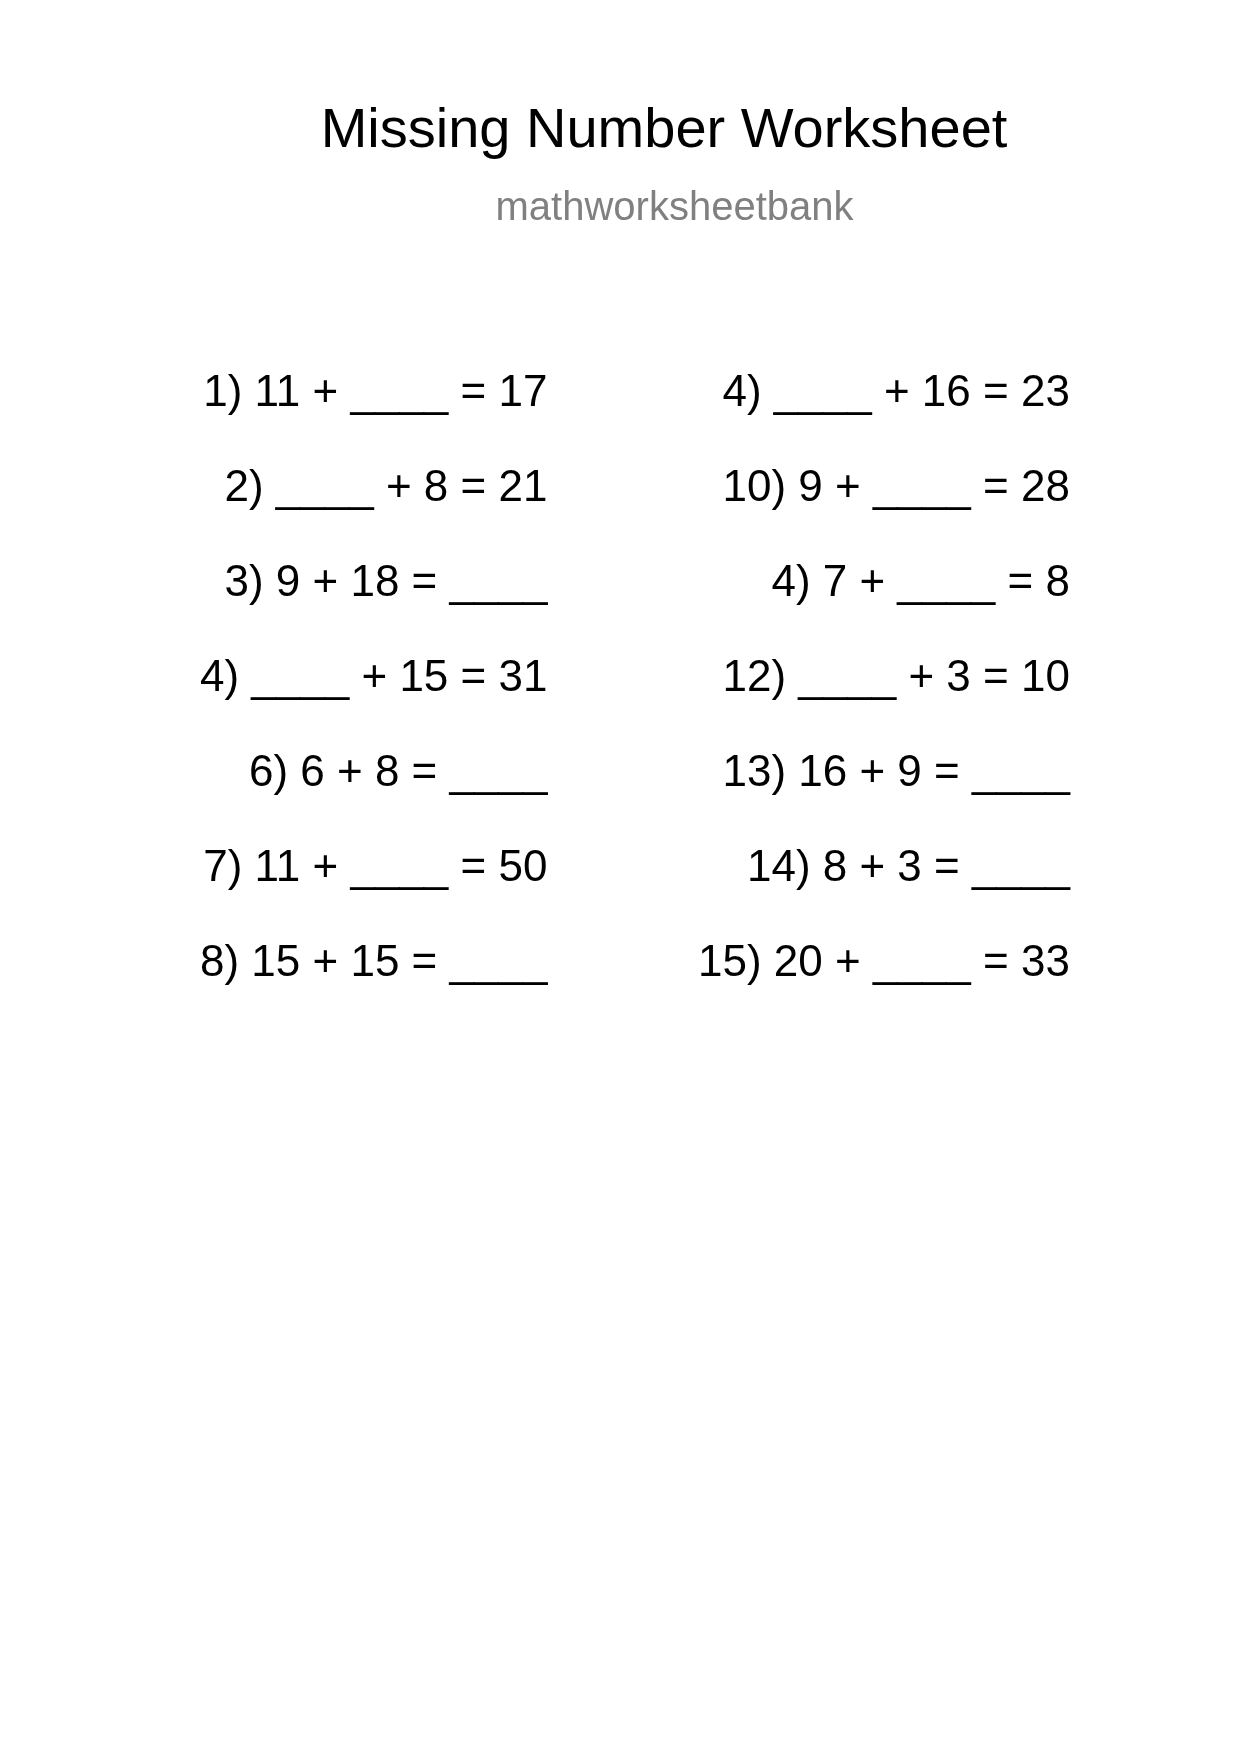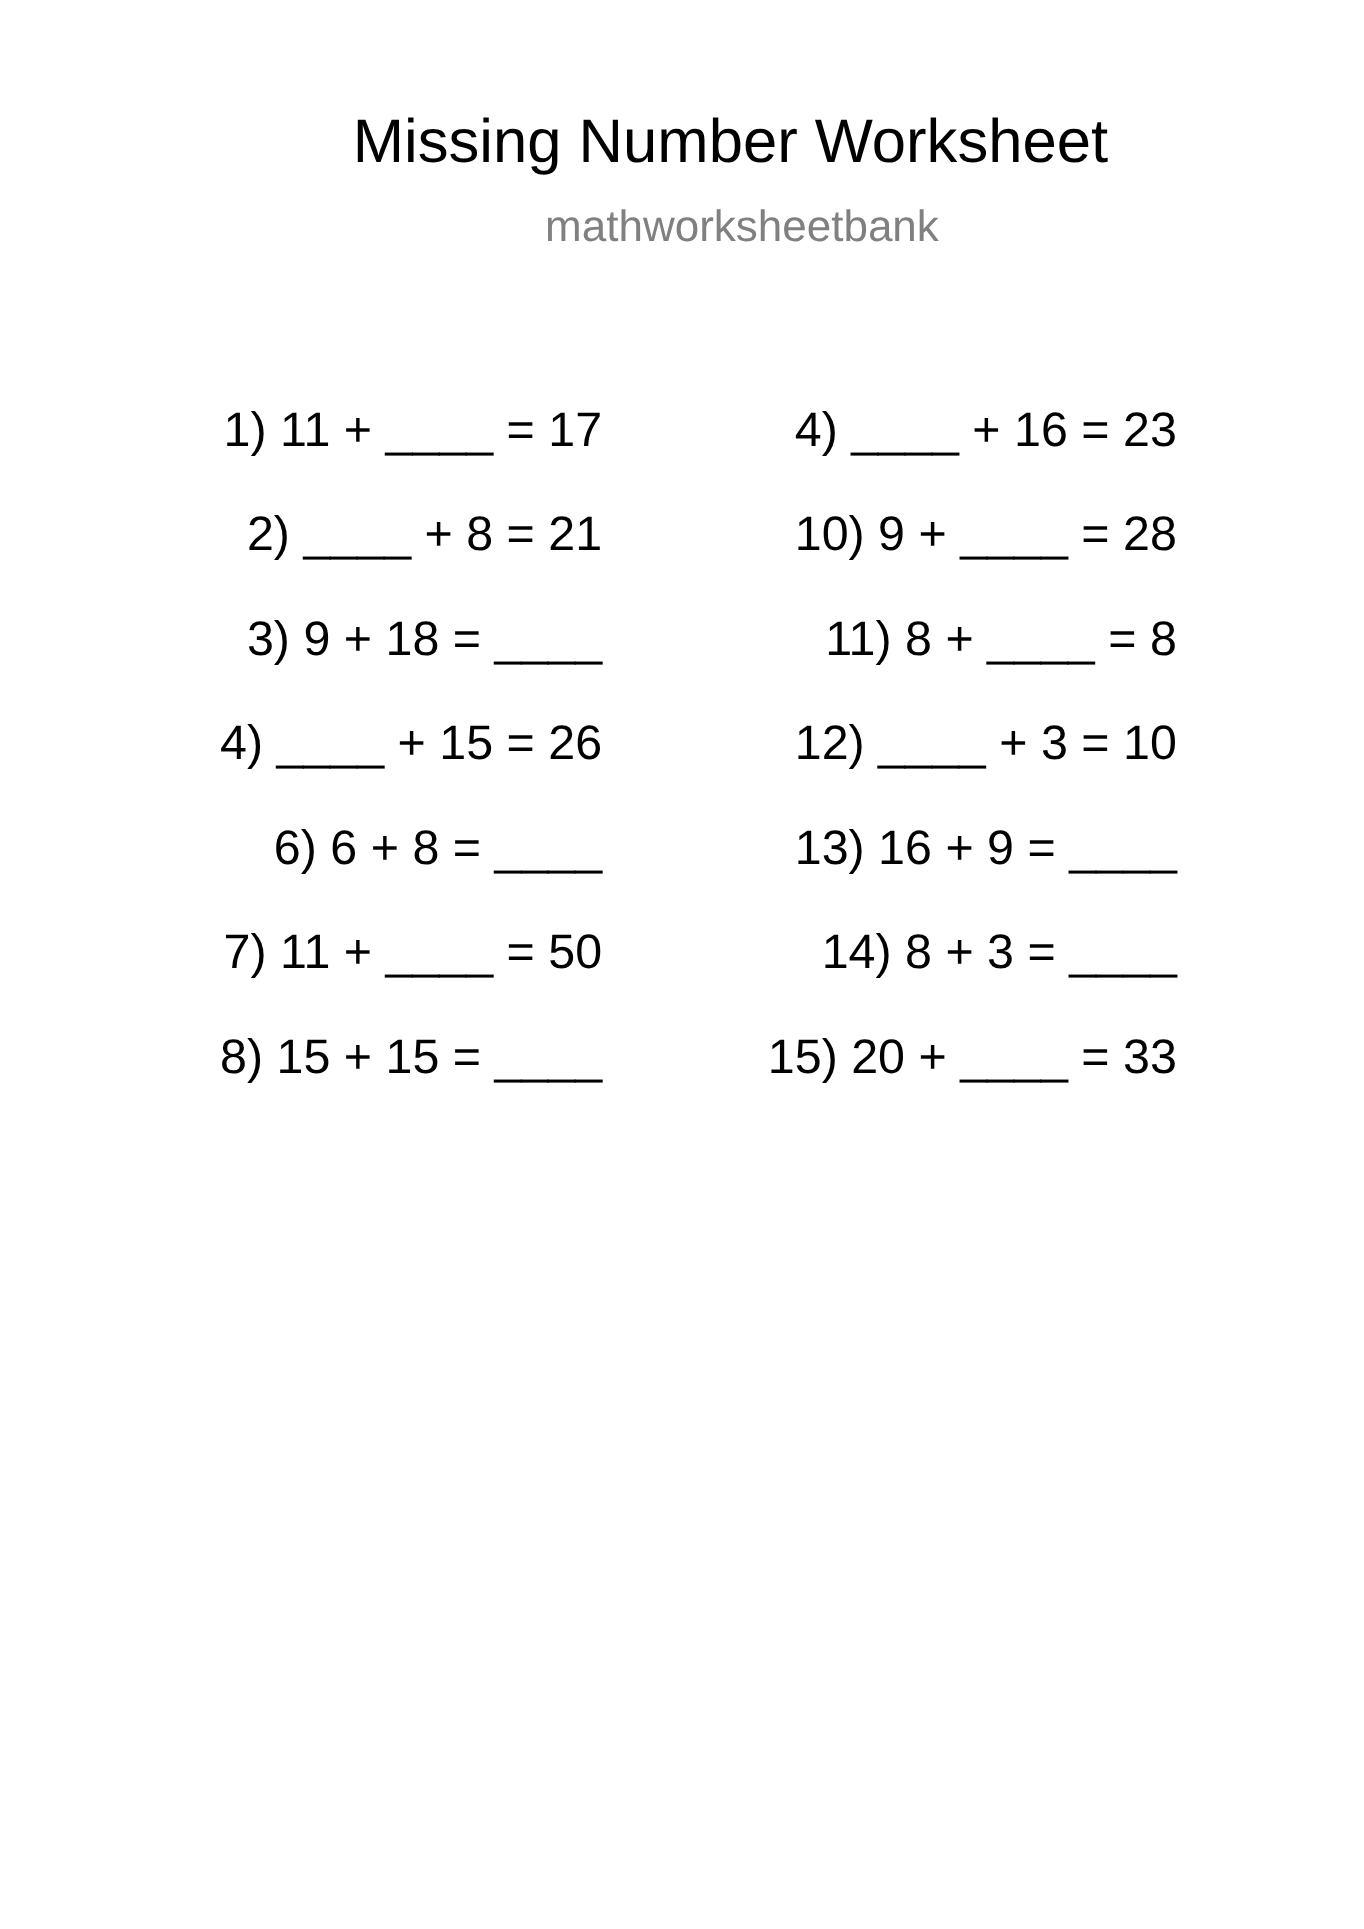--- a/index.html
+++ b/index.html
@@ -57,28 +57,28 @@
 <body>
 
 <div>
   <div class="title">Missing Number Worksheet</div>
   <div class="subtitle">mathworksheetbank</div>
 
   <div class="col left">
     <div class="problem">1) 11 + ____ = 17</div>
     <div class="problem">2) ____ + 8 = 21</div>
     <div class="problem">3) 9 + 18 = ____</div>
-    <div class="problem">4) ____ + 15 = 26</div>
+    <div class="problem">4) ____ + 15 = 31</div>
     <div class="problem">6) 6 + 8 = ____</div>
     <div class="problem">7) 11 + ____ = 50</div>
     <div class="problem">8) 15 + 15 = ____</div>
   </div>
 
   <div class="col right">
     <div class="problem">4) ____ + 16 = 23</div>
     <div class="problem">10) 9 + ____ = 28</div>
-    <div class="problem">11) 8 + ____ = 8</div>
+    <div class="problem">4) 7 + ____ = 8</div>
     <div class="problem">12) ____ + 3 = 10</div>
     <div class="problem">13) 16 + 9 = ____</div>
     <div class="problem">14) 8 + 3 = ____</div>
     <div class="problem">15) 20 + ____ = 33</div>
   </div>
 </div>
 
 </body></html>

